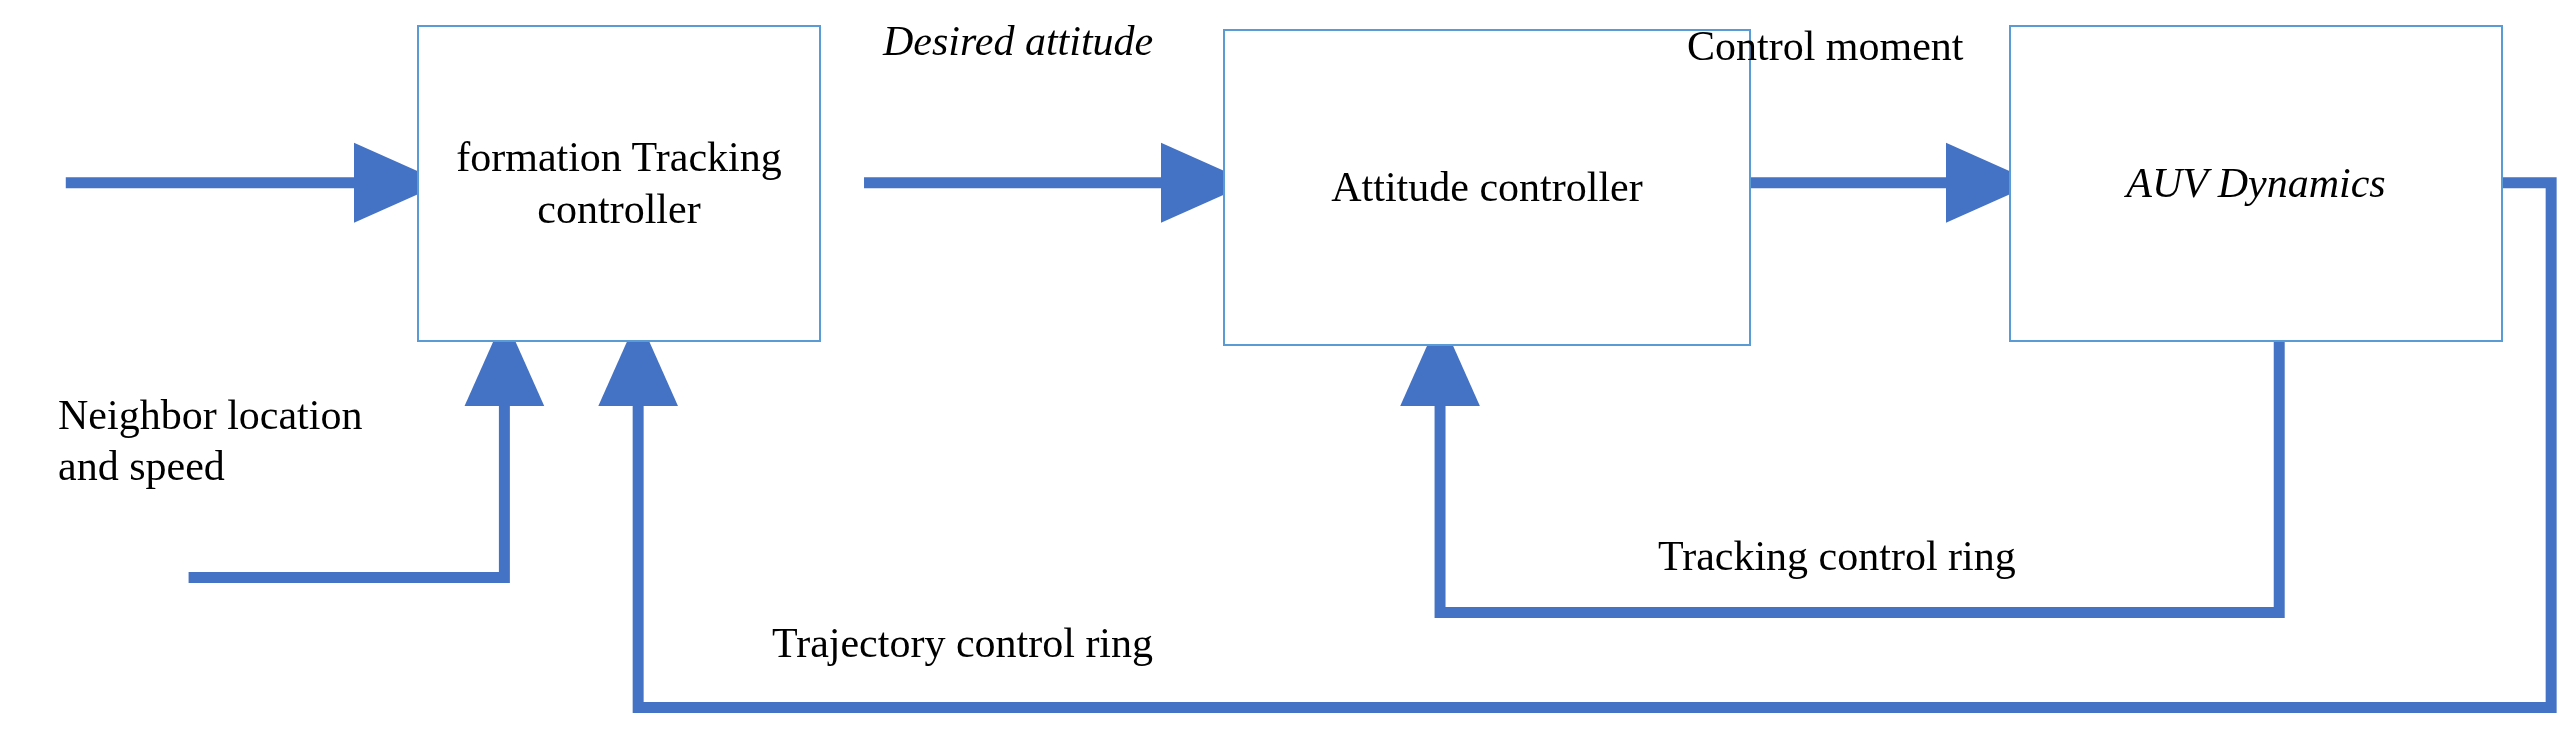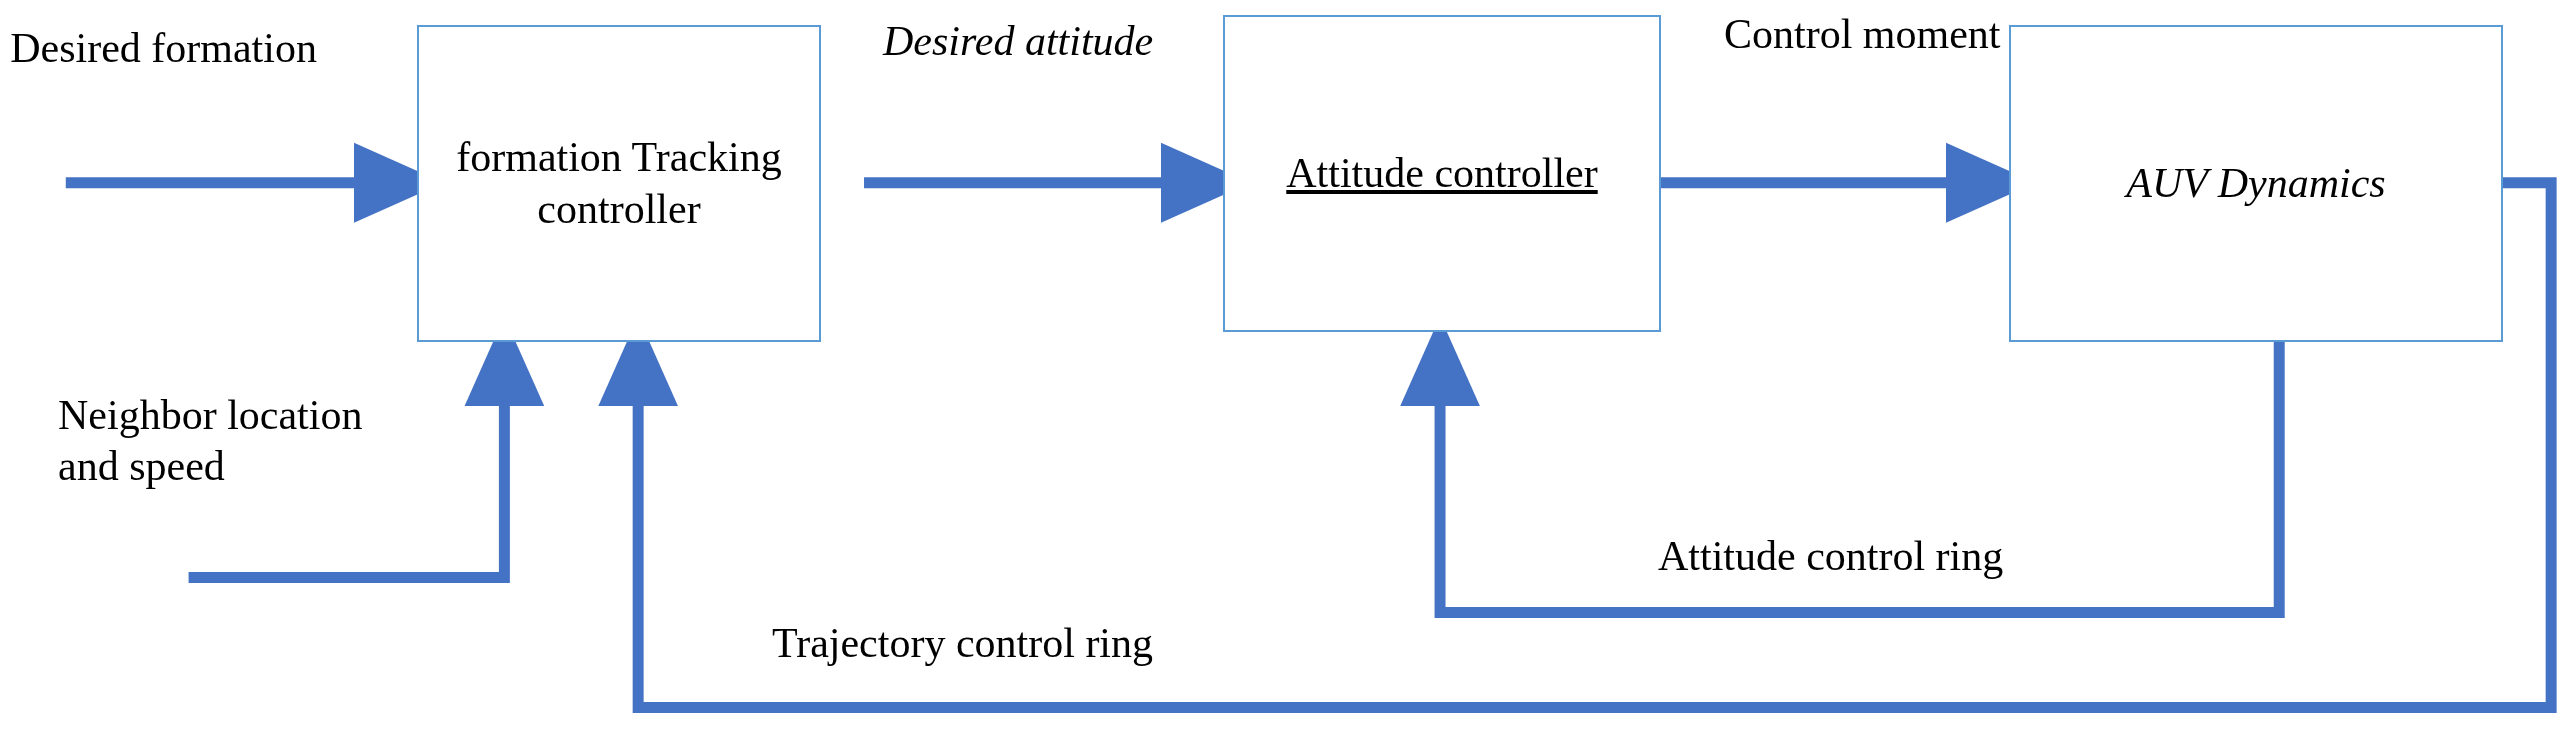--- a/index.html
+++ b/index.html
@@ -46,26 +46,26 @@
   .lbl {
     position: absolute;
     color: #000000;
     font-size: 42px;
     line-height: 1.22;
     white-space: pre-line;
     font-family: "Liberation Serif", "DejaVu Serif", serif;
   }
   
   #box-formation-tracking { left: 417px;  top: 25px; width: 404px; height: 317px; }
-  #box-attitude-controller { left: 1223px; top: 15px; width: 438px; height: 317px; text-decoration: underline; }
+  #box-attitude-controller { left: 1223px; top: 29px; width: 528px; height: 317px; }
   #box-auv-dynamics       { left: 2009px; top: 25px; width: 494px; height: 317px; font-style: italic; }
   
   #label-desired-formation { left: 10.2px;   top: 23.4px; }
   #label-desired-attitude  { left: 883px; top: 16px; font-style: italic; }
-  #label-control-moment    { left: 1687px; top: 9px; margin-left: 37px; }
+  #label-control-moment    { left: 1687px; top: 21px; }
   #label-neighbor-info     { left: 58px;   top: 390px; }
   #label-attitude-ring     { left: 1658px; top: 531px; }
   #label-trajectory-ring   { left: 772px; top: 618px; }
   #label-position-velocity { left: 2364px; top: 572px; text-align: left; }
 </style>
 </head>
 <body>
 
 <div id="diagram-root">
 
@@ -110,28 +110,27 @@
   </div>
 
   <div class="blk" id="box-attitude-controller">
     <span class="blk-label">Attitude controller</span>
   </div>
 
   <div class="blk" id="box-auv-dynamics">
     <span class="blk-label">AUV Dynamics</span>
   </div>
 
-  <div class="lbl" id="label-desired-formation">Desired formation</div>
 
   <div class="lbl" id="label-desired-attitude">Desired attitude</div>
 
   <div class="lbl" id="label-control-moment">Control moment</div>
 
   <div class="lbl" id="label-neighbor-info">Neighbor location
 and speed</div>
 
-  <div class="lbl" id="label-attitude-ring">Attitude control ring</div>
+  <div class="lbl" id="label-attitude-ring">Tracking control ring</div>
 
   <div class="lbl" id="label-trajectory-ring">Trajectory control ring</div>
 
 
 </div>
 
 
 </body></html>

